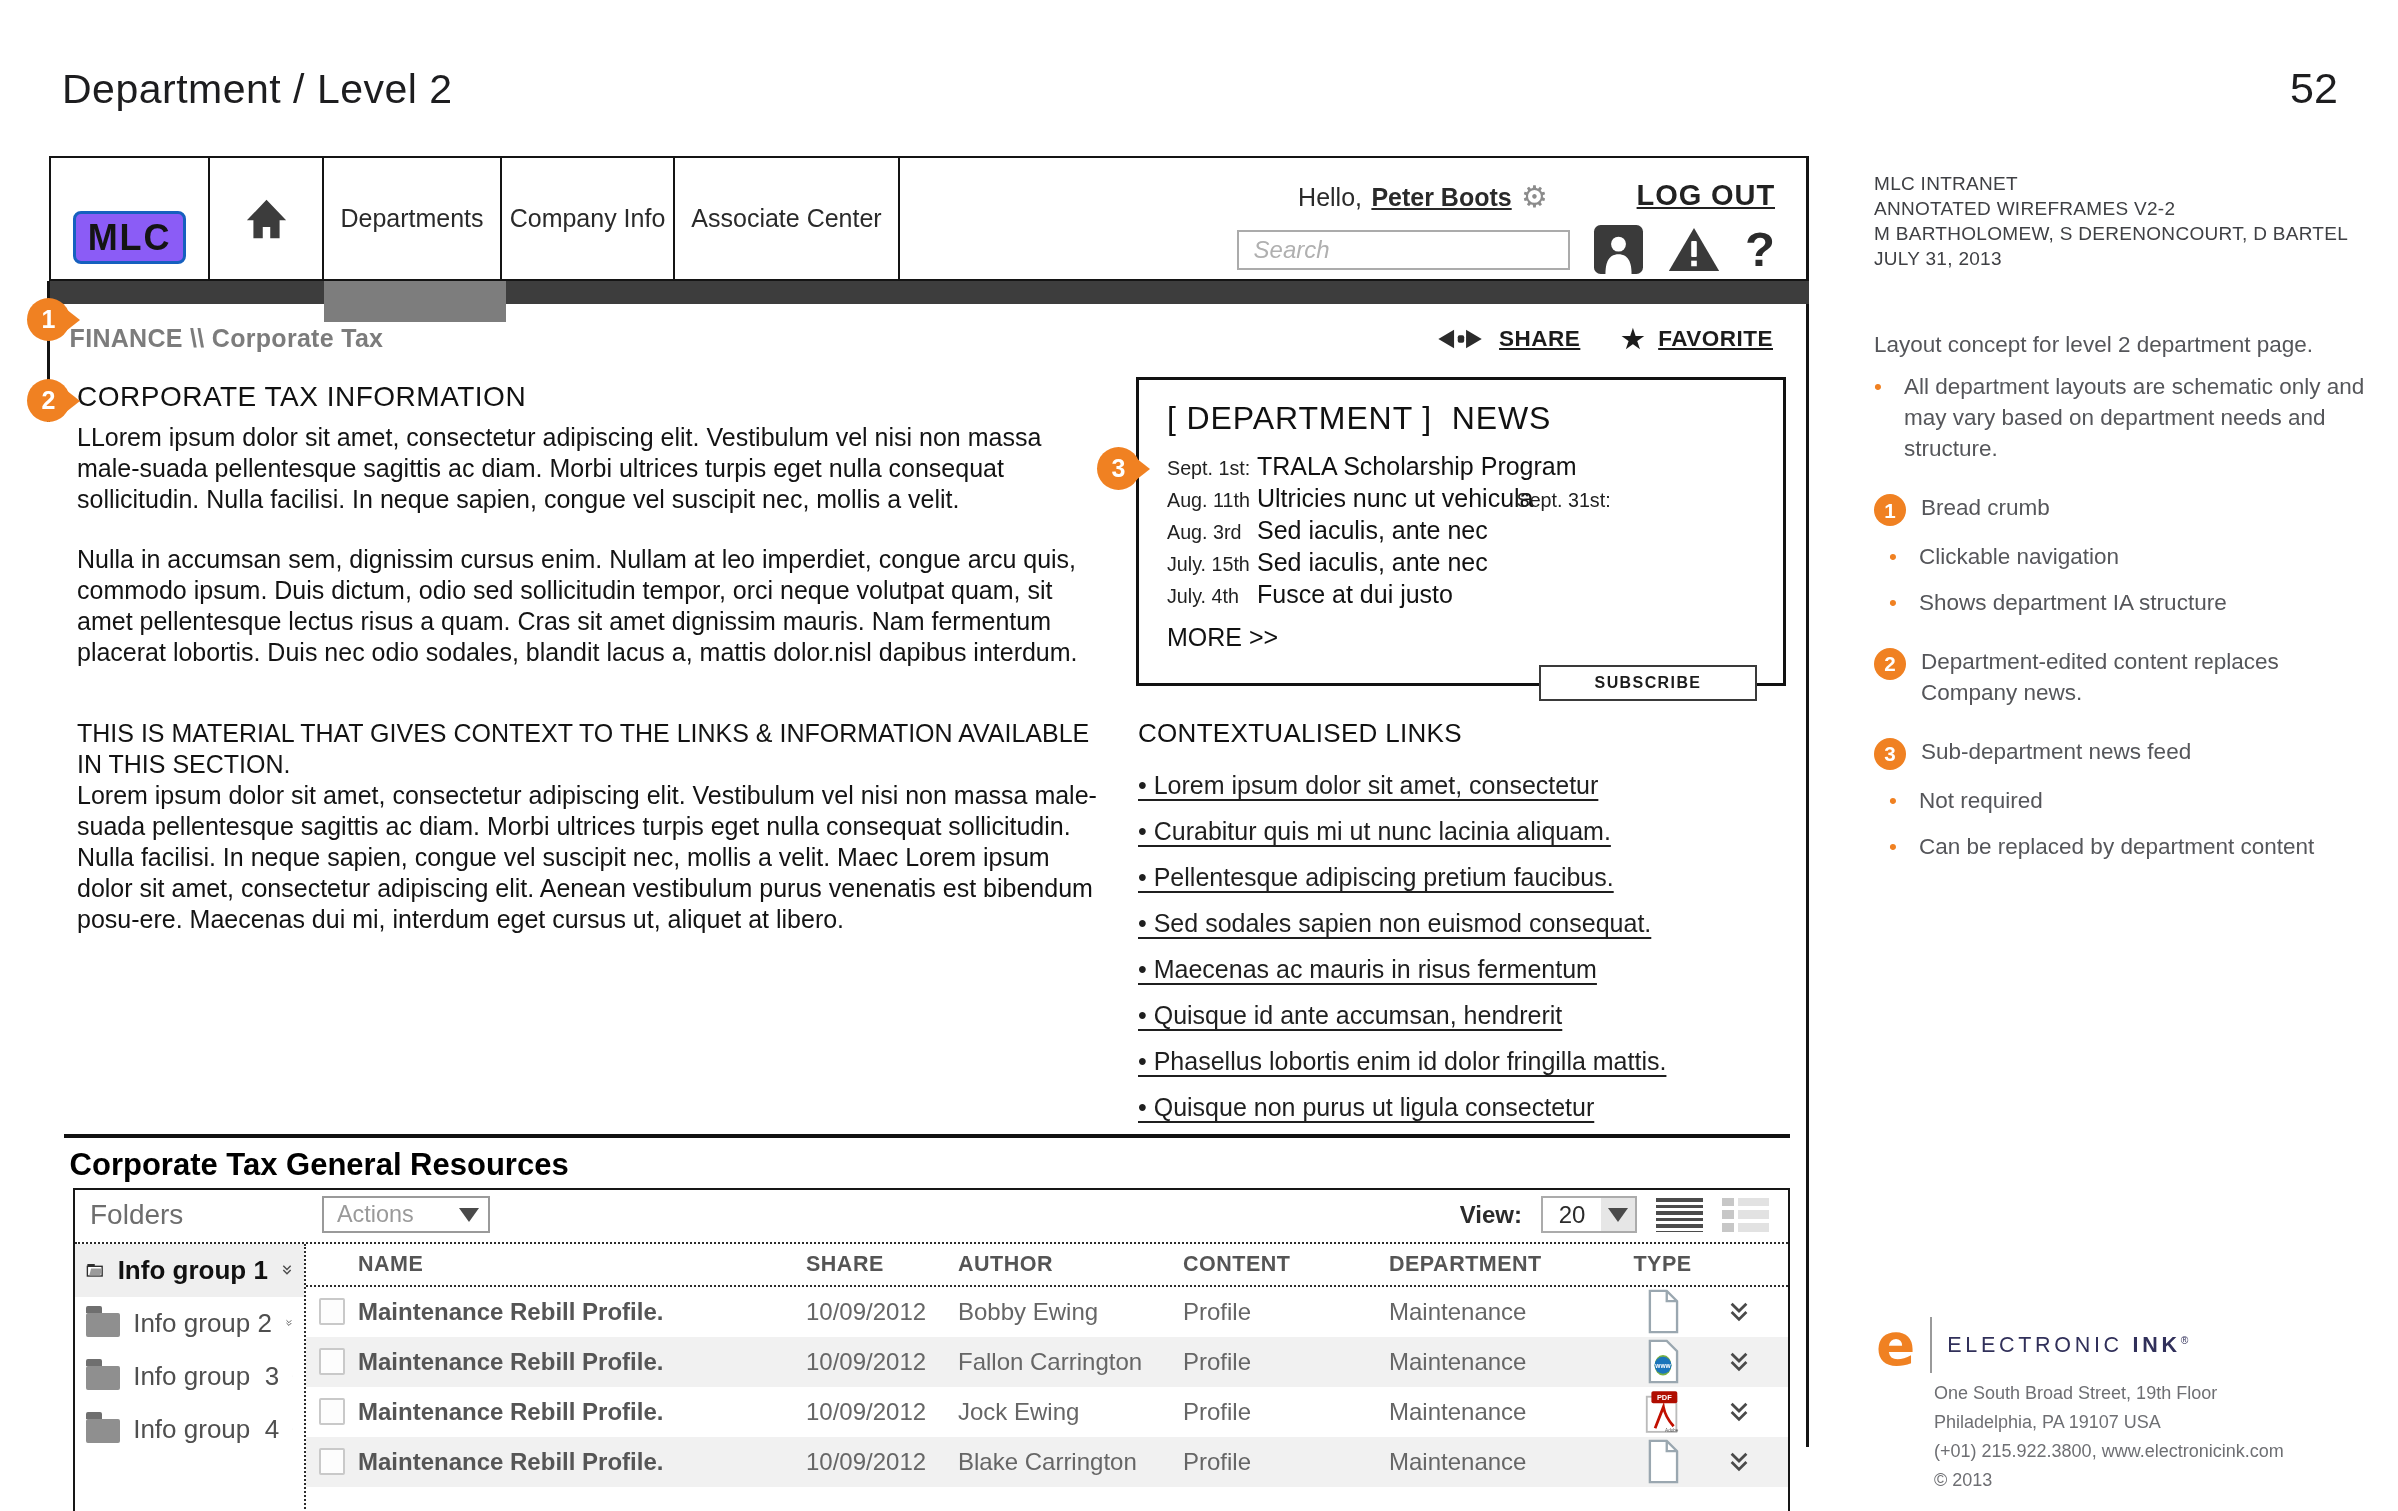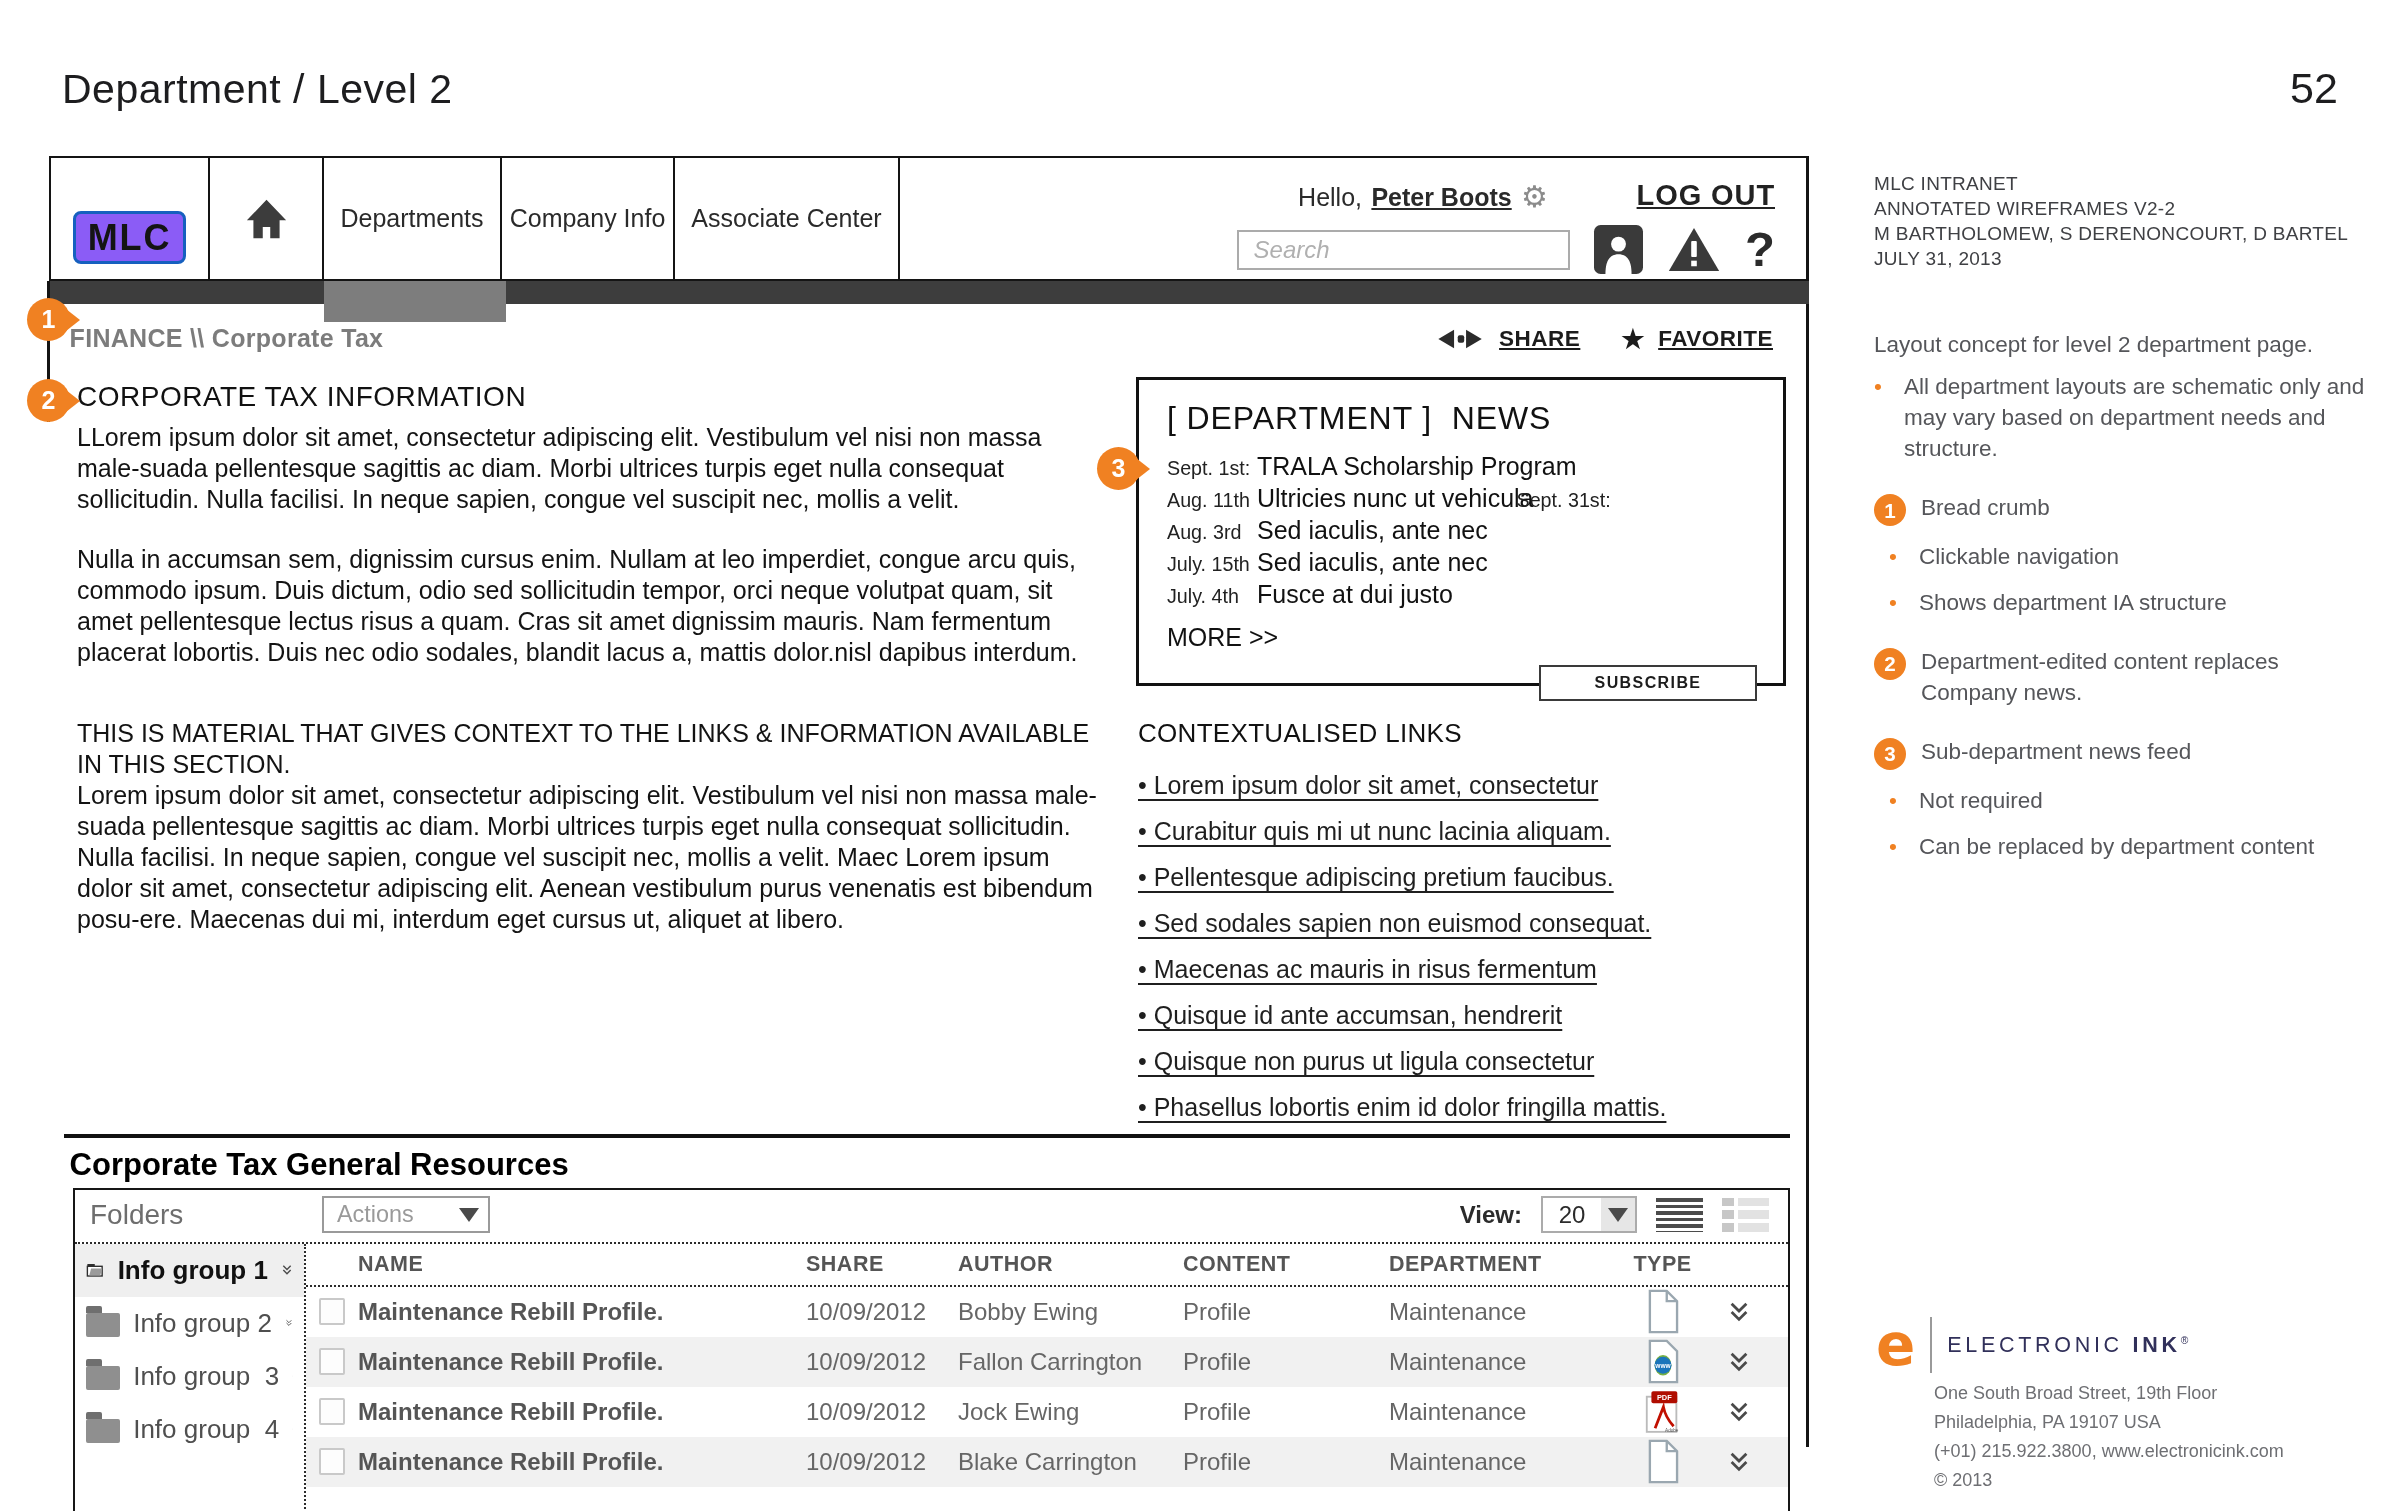--- a/index.html
+++ b/index.html
@@ -241,22 +241,22 @@
     </div>
 
     <div class="ctx-links">
       <div class="ctx-links-h">CONTEXTUALISED LINKS</div>
       <div class="ctx-link">• Lorem ipsum dolor sit amet, consectetur</div>
       <div class="ctx-link">• Curabitur quis mi ut nunc lacinia aliquam.</div>
       <div class="ctx-link">• Pellentesque adipiscing pretium faucibus.</div>
       <div class="ctx-link">• Sed sodales sapien non euismod consequat.</div>
       <div class="ctx-link">• Maecenas ac mauris in risus fermentum</div>
       <div class="ctx-link">• Quisque id ante accumsan, hendrerit</div>
+      <div class="ctx-link">• Phasellus lobortis enim id dolor fringilla mattis.</div>
       <div class="ctx-link">• Quisque non purus ut ligula consectetur</div>
-      <div class="ctx-link">• Phasellus lobortis enim id dolor fringilla mattis.</div>
     </div>
 
     <div class="res-rule"></div>
     <div class="res-title">Corporate Tax General Resources</div>
 
     <div class="panel">
       <div class="panel-toolbar">
         <div class="folders-label">Folders</div>
         <div class="actions-dd">
           <span class="t">Actions</span>

